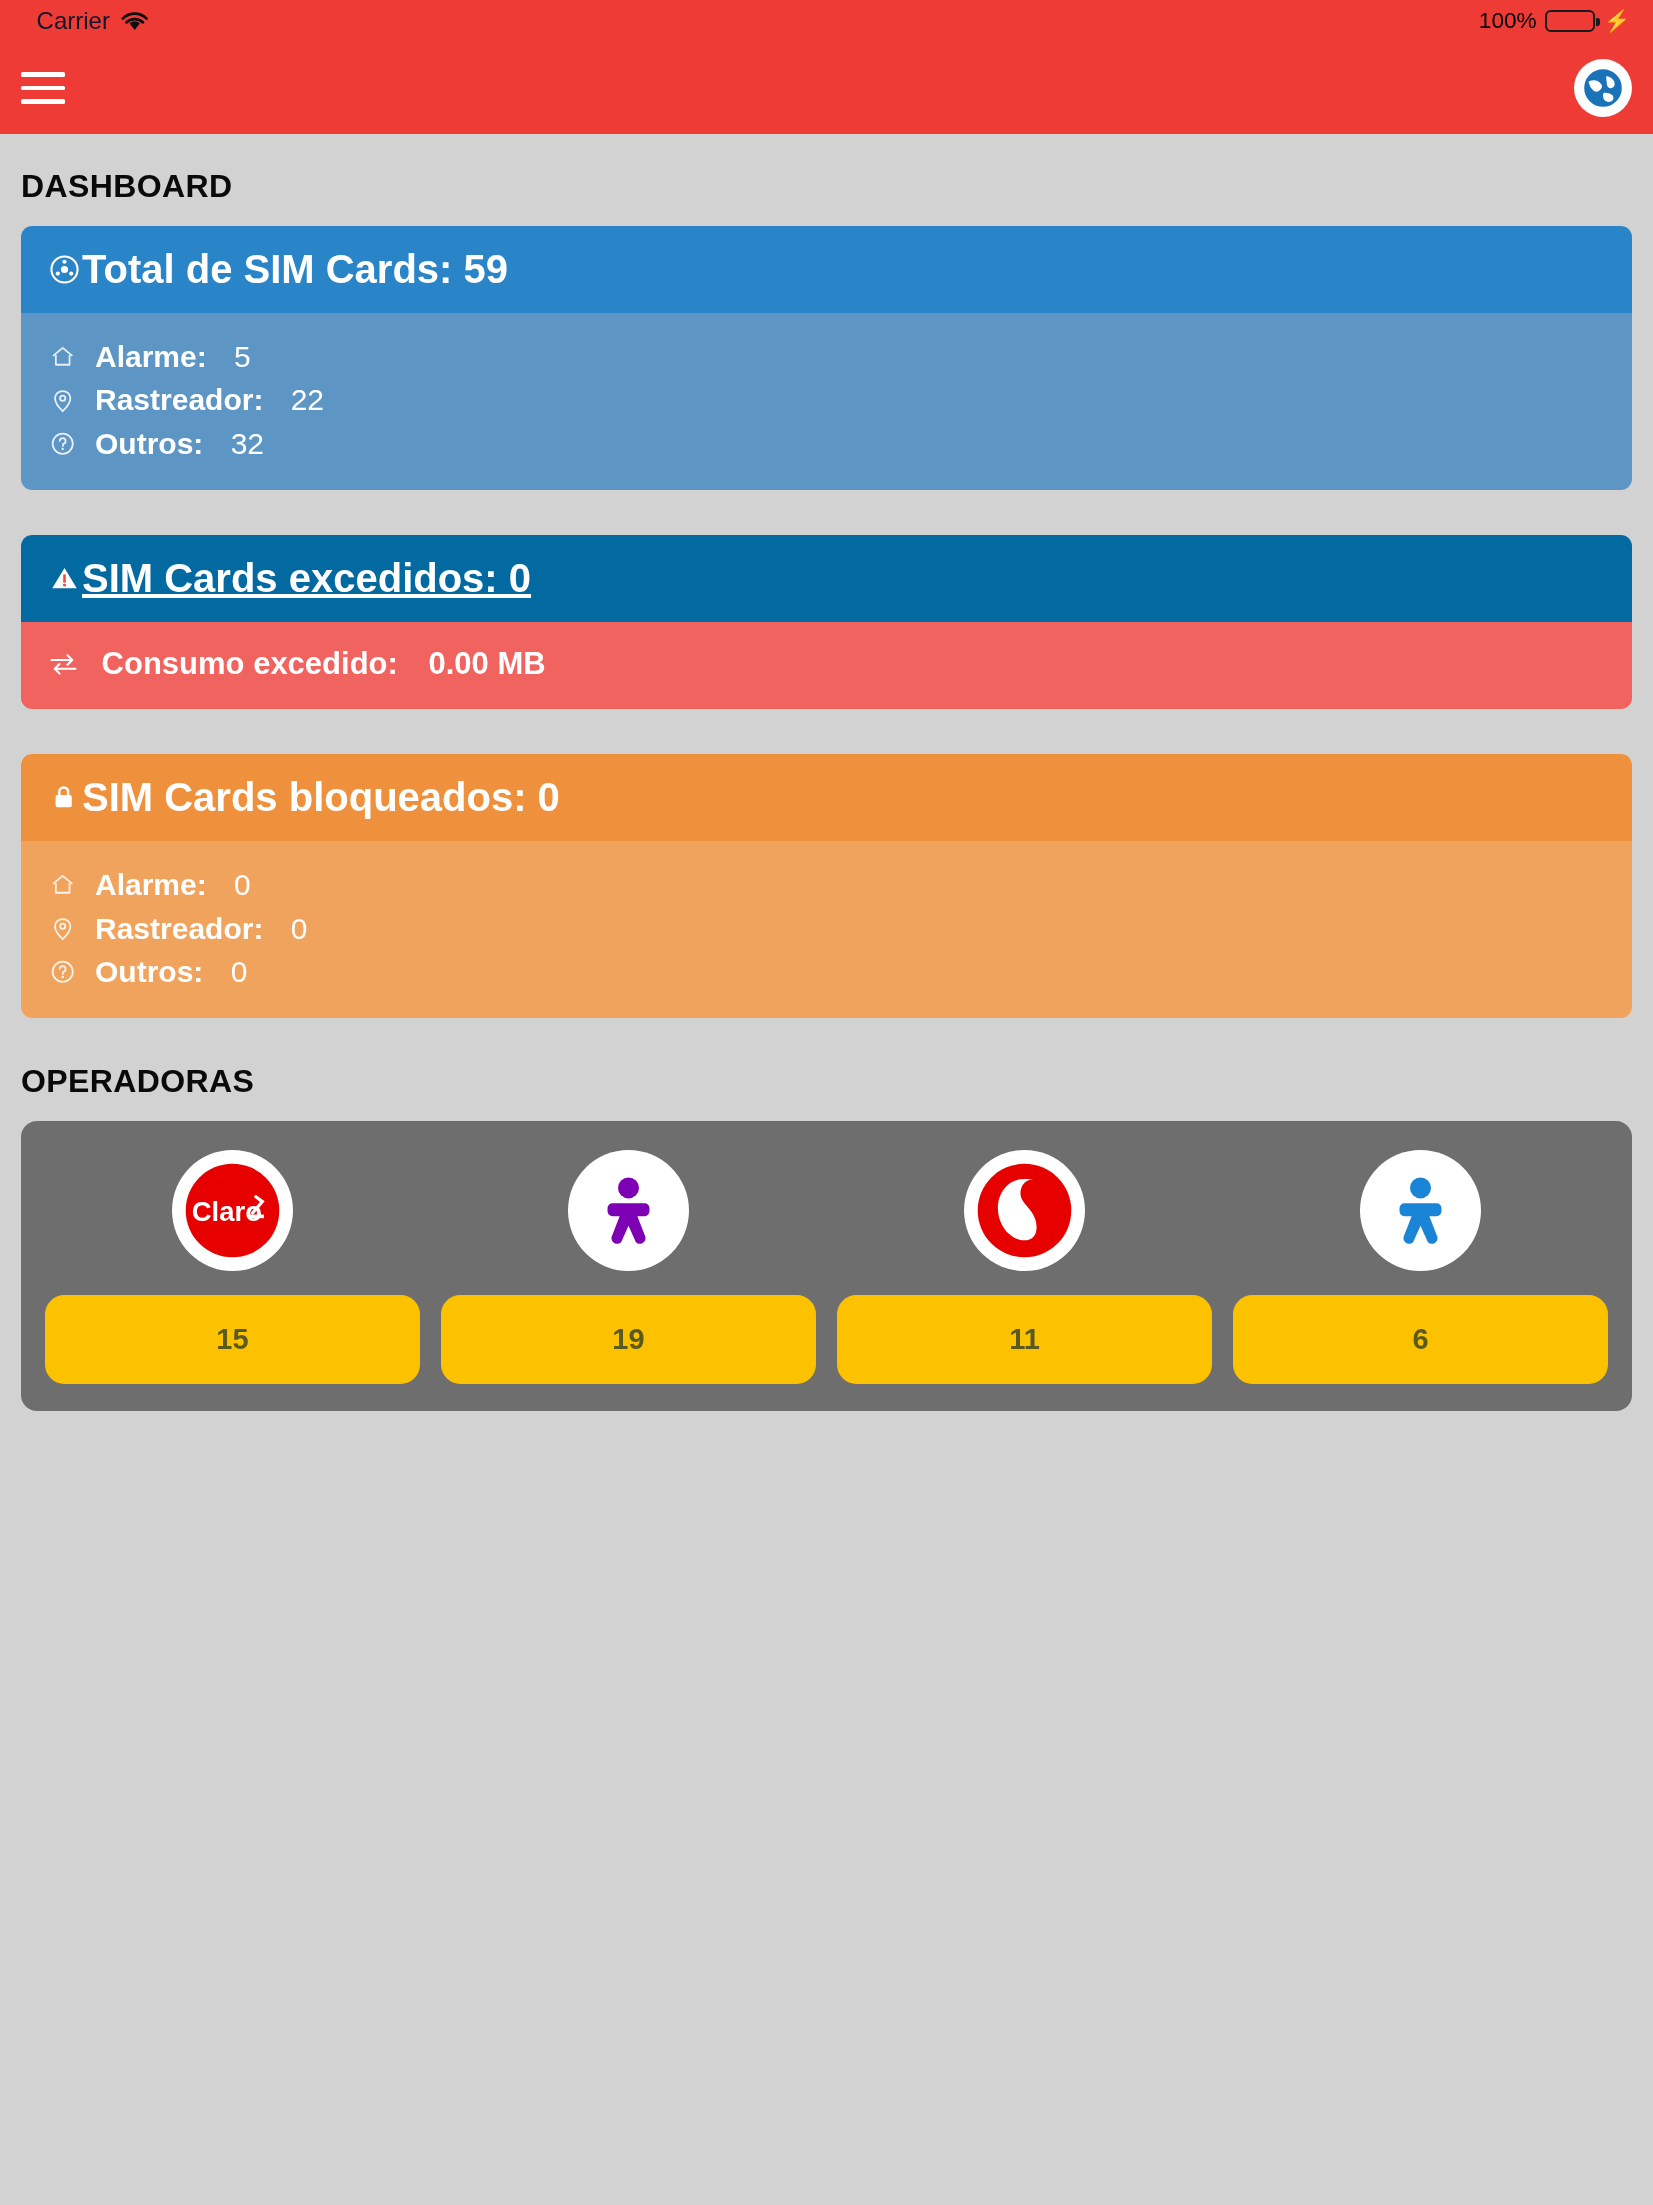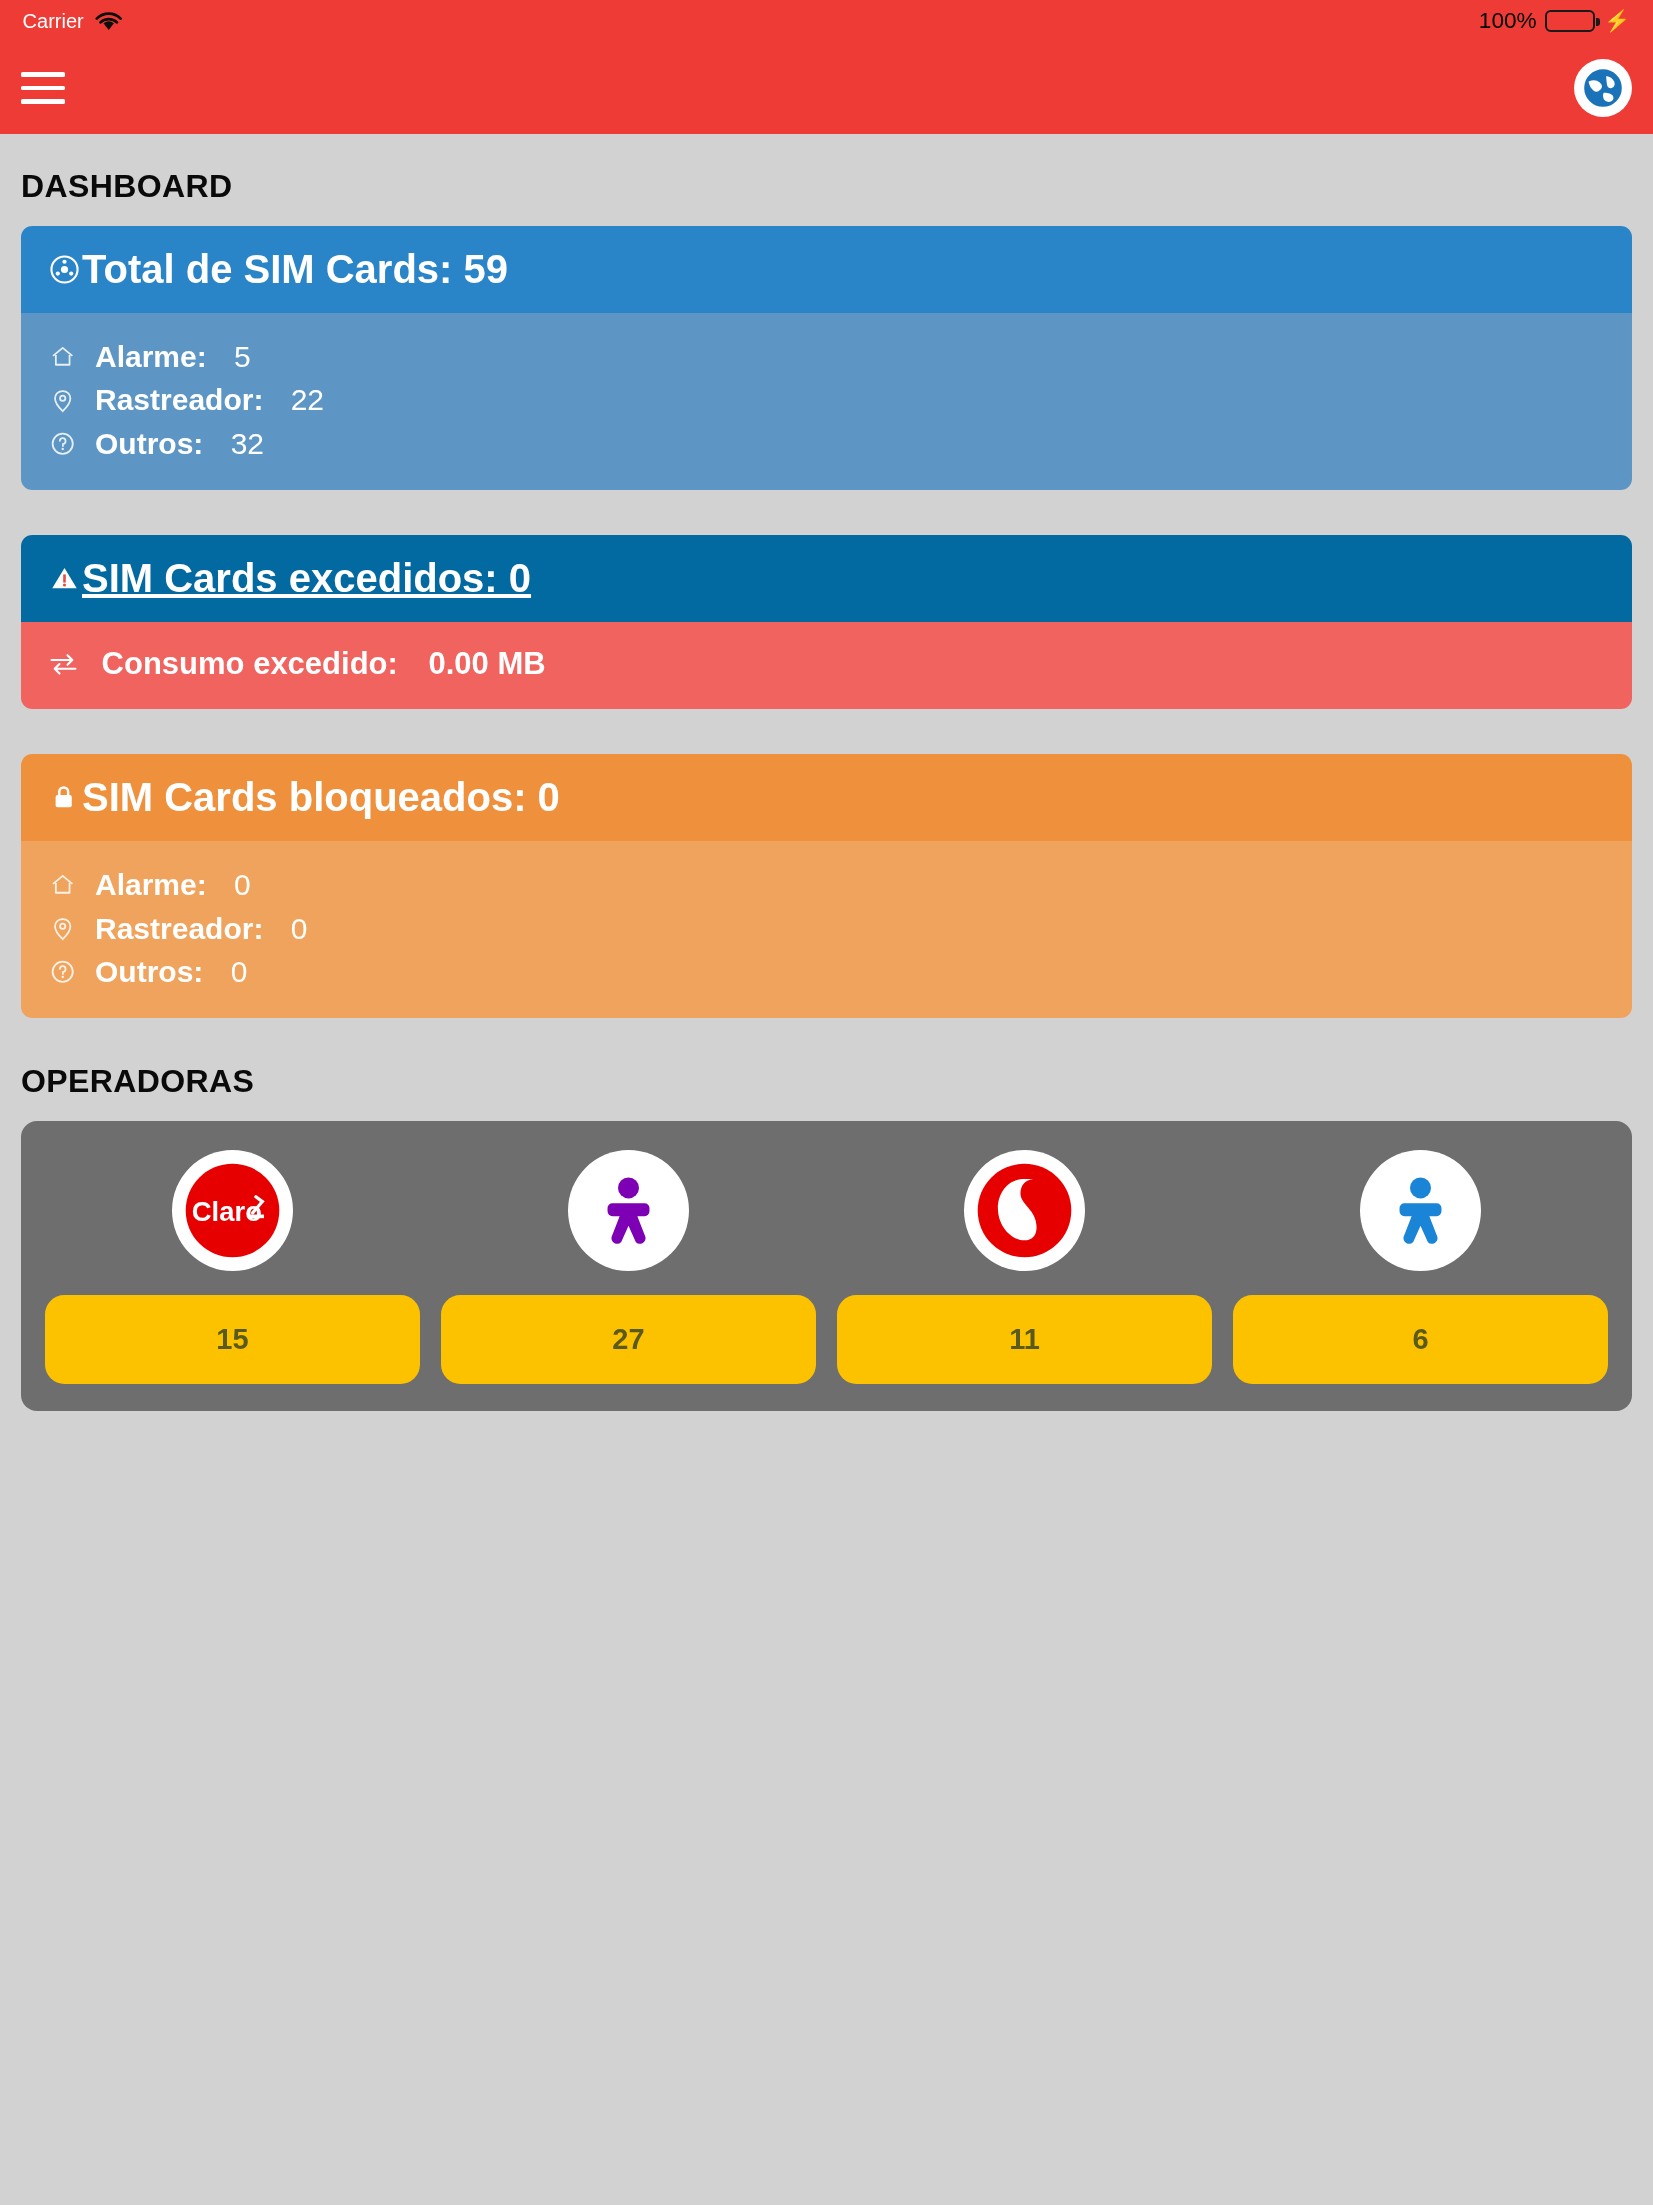--- a/index.html
+++ b/index.html
@@ -16,21 +16,21 @@
     height: 42px;
     background: #ef3b36;
     display: flex;
     align-items: center;
     padding: 0 22.6px;
     color: #000;
     font-size: 24px;
     position: relative;
   }
   .status-left { display: flex; align-items: center; gap: 11.3px; }
-  .carrier-label { font-size: 20px; color: #ffffff; }
+  .carrier-label { font-size: 24px; color: #0f172a; margin-left: 14px; }
   .wifi-icon { display: inline-block; width: 27.4px; height: 21px; position: relative; }
   .wifi-icon svg { display: block; }
   .status-center {
     position: absolute;
     left: 0; right: 0;
     text-align: center;
     font-size: 24px;
     font-weight: bold;
     color: #000;
     pointer-events: none;
@@ -368,21 +368,21 @@
       </div>
 
       <div class="operator-col">
         <div class="operator-logo">
           <svg width="121" height="121" viewBox="0 0 150 150">
             <circle cx="75" cy="75" r="58" fill="#fff"></circle>
             <circle cx="75" cy="47" r="13" fill="#7d00b4"></circle>
             <path d="M55 66 h40 a6 6 0 0 1 6 6 v4 a6 6 0 0 1 -6 6 h-9 l10 26 a7 7 0 0 1 -12 6 l-9 -20 l-9 20 a7 7 0 0 1 -12 -6 l10 -26 h-9 a6 6 0 0 1 -6 -6 v-4 a6 6 0 0 1 6 -6 z" fill="#7d00b4"></path>
           </svg>
         </div>
-        <div class="count-pill">27</div>
+        <div class="count-pill">19</div>
       </div>
 
       <div class="operator-col">
         <div class="operator-logo">
           <svg width="121" height="121" viewBox="0 0 150 150">
             <circle cx="75" cy="75" r="58" fill="#e60000"></circle>
             <path d="M75 36 C52 36 42 56 42 72 C42 94 58 112 75 112 C84 112 90 106 90 96 C90 74 70 68 70 54 C70 44 76 37 86 36 C82 36 78 36 75 36 Z" fill="#fff"></path>
           </svg>
         </div>
         <div class="count-pill">11</div>

